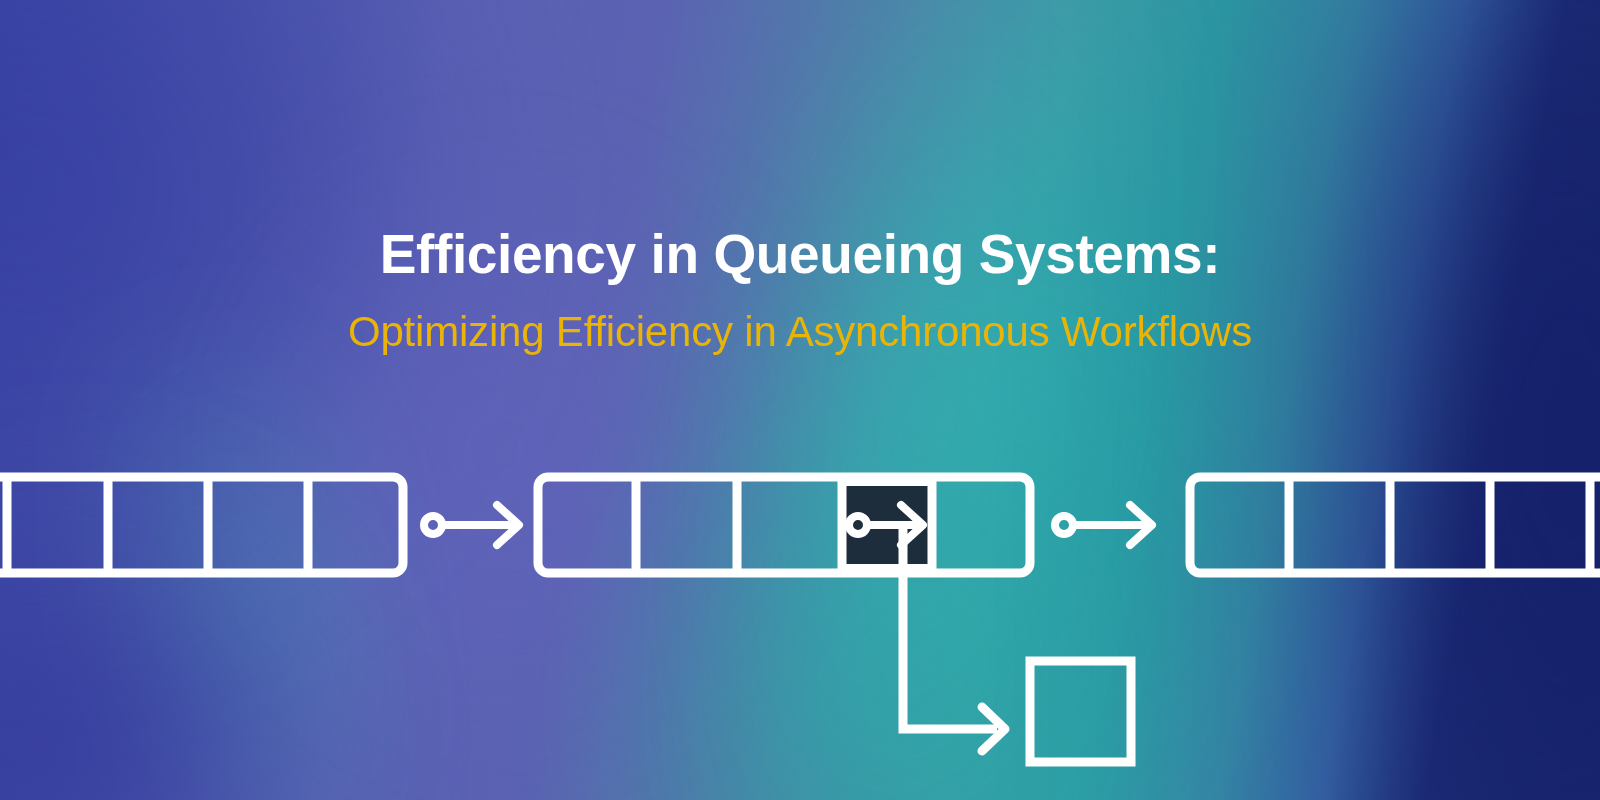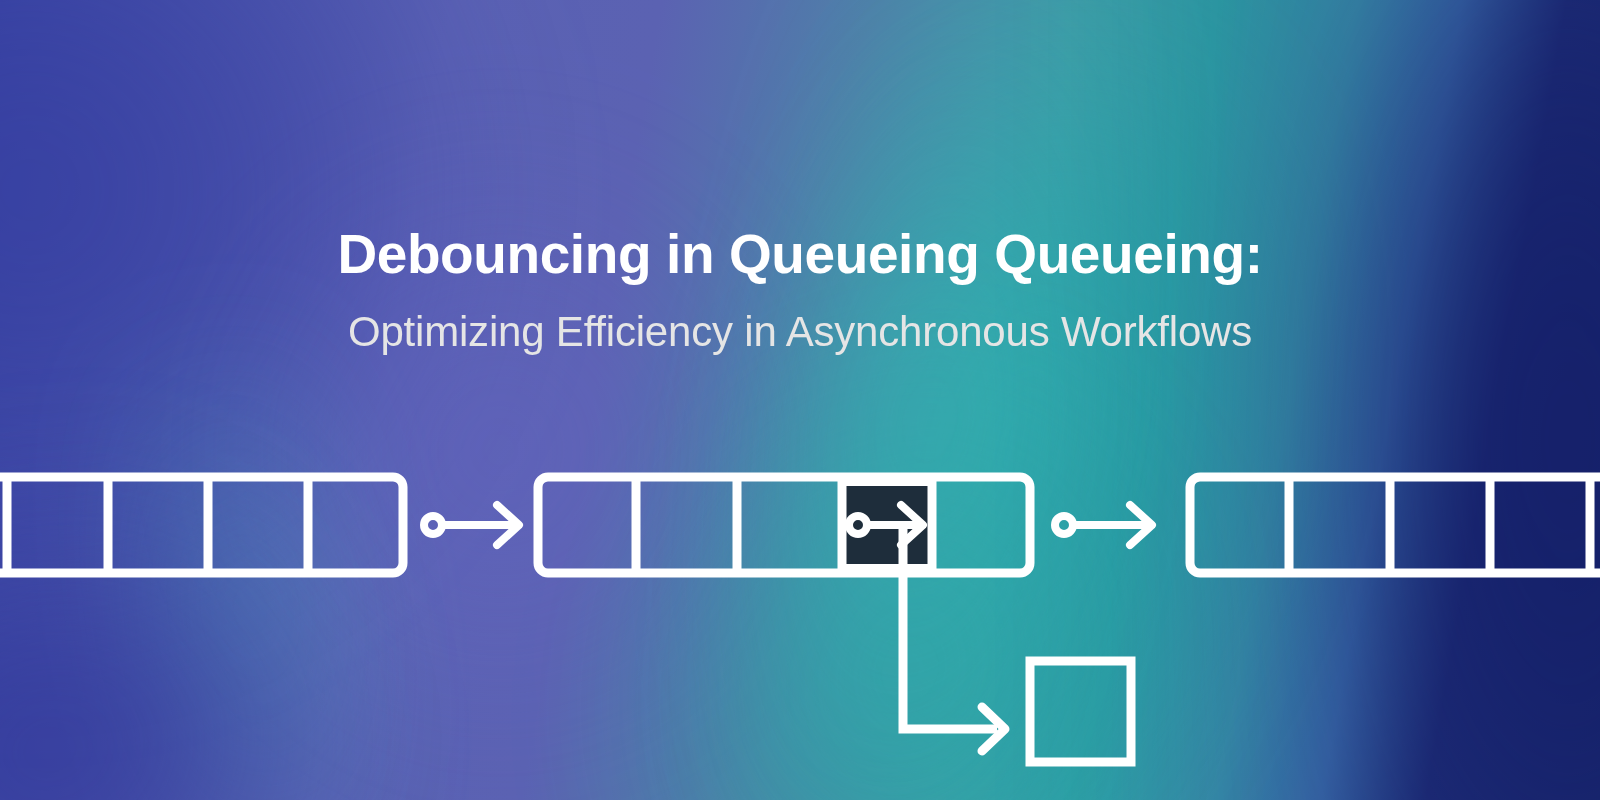--- a/index.html
+++ b/index.html
@@ -71,21 +71,21 @@
     transform:rotate(-9deg);filter:blur(60px);
   }
 
   
   .titles{position:absolute;left:0;top:224px;width:1600px;text-align:center;}
   .title{
     color:#ffffff;font-size:55px;font-weight:bold;letter-spacing:-0.4px;
     line-height:1.12;margin:0;
   }
   .subtitle{
-    color:#e5e5e5;font-size:42px;font-weight:normal;letter-spacing:-0.2px;
+    color:#eab308;font-size:42px;font-weight:normal;letter-spacing:-0.2px;
     line-height:1.15;margin:22px 0 0 0;text-align:center;
   }
 
   
   .diagram{position:absolute;left:0;top:0;width:1600px;height:800px;}
   .diagram svg{display:block;}
 </style>
 </head>
 <body>
 
@@ -95,21 +95,21 @@
   <div class="blob blob-indigo-l"></div>
   <div class="blob blob-violet"></div>
   <div class="blob blob-teal"></div>
   <div class="blob blob-teal2"></div>
   <div class="blob blob-streak"></div>
   <div class="blob blob-streak2"></div>
   <div class="blob blob-indigo-b"></div>
   <div class="blob blob-navy-r"></div>
 
   <div class="titles">
-    <h1 class="title">Debouncing in Queueing Queueing:</h1>
+    <h1 class="title">Efficiency in Queueing Systems:</h1>
     <h2 class="subtitle">Optimizing Efficiency in Asynchronous Workflows</h2>
   </div>
 
   <div class="diagram">
     <svg width="1600" height="800" viewBox="0 0 1600 800" fill="none" xmlns="http://www.w3.org/2000/svg">
 
       <g>
 
         <path d="M -40 477 H 393 A 10 10 0 0 1 403 487 V 563 A 10 10 0 0 1 393 573 H -40" stroke="#ffffff" stroke-width="9" fill="none" stroke-linejoin="round"></path>
 

